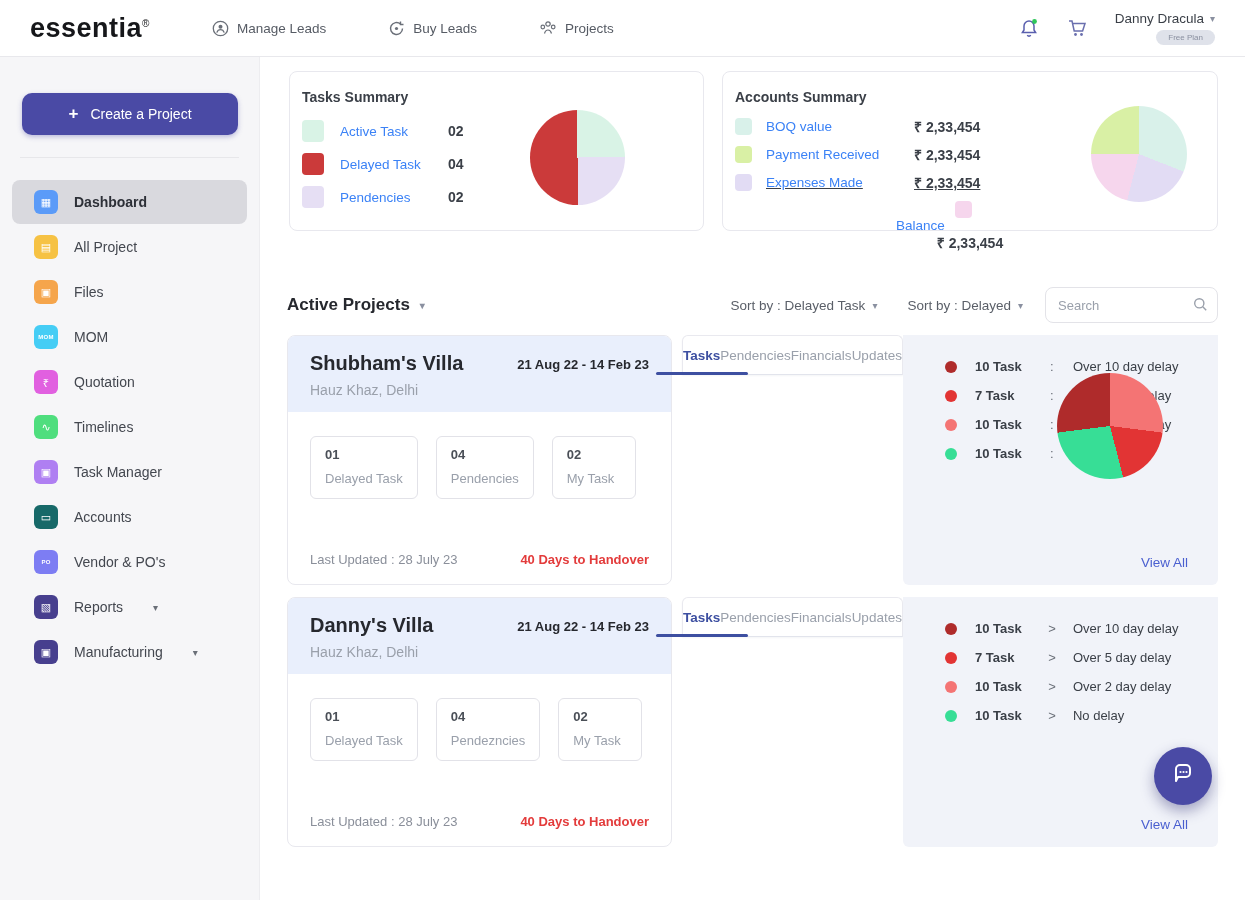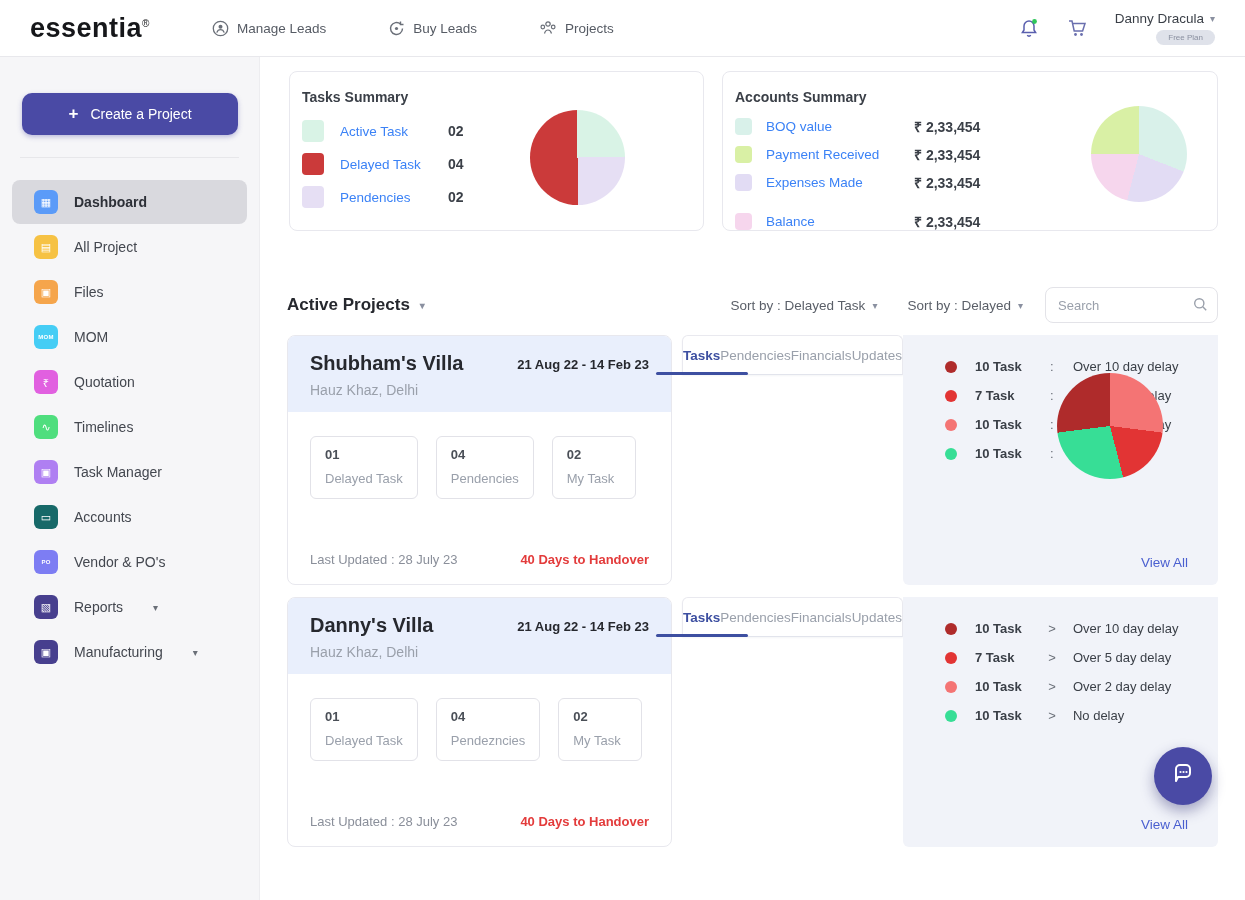--- a/index.html
+++ b/index.html
@@ -292,26 +292,26 @@
           <div class="lg-row" style="margin-bottom:9px;">
             <span class="swatch sm" style="background-color: rgb(217, 241, 234);"></span>
             <span class="lg-label wide">BOQ value</span>
             <span class="lg-value">₹ 2,33,454</span>
           </div>
           <div class="lg-row" style="margin-bottom:9px;">
             <span class="swatch sm" style="background-color: rgb(217, 240, 165);"></span>
             <span class="lg-label wide">Payment Received</span>
             <span class="lg-value">₹ 2,33,454</span>
           </div>
-          <div class="lg-row" style="margin-bottom:20px;">
+          <div class="lg-row" style="margin-bottom:9px;text-decoration:underline;">
             <span class="swatch sm" style="background-color: rgb(226, 220, 244);"></span>
             <span class="lg-label wide">Expenses Made</span>
             <span class="lg-value">₹ 2,33,454</span>
           </div>
-          <div class="lg-row" style="margin-bottom:7px;">
+          <div class="lg-row" style="margin-bottom:7px;flex-direction:column;">
             <span class="swatch sm" style="background-color: rgb(246, 214, 237);"></span>
             <span class="lg-label wide">Balance</span>
             <span class="lg-value">₹ 2,33,454</span>
           </div>
         </div>
         <div class="pie p-accounts" style="background: conic-gradient(rgb(217, 241, 234) 0%, rgb(217, 241, 234) 31%, rgb(226, 220, 244) 31%, rgb(226, 220, 244) 54%, rgb(246, 214, 237) 54%, rgb(246, 214, 237) 75%, rgb(217, 240, 165) 75%, rgb(217, 240, 165) 100%);"></div>
       </section>
     </div>
 
     <div class="proj-header">

